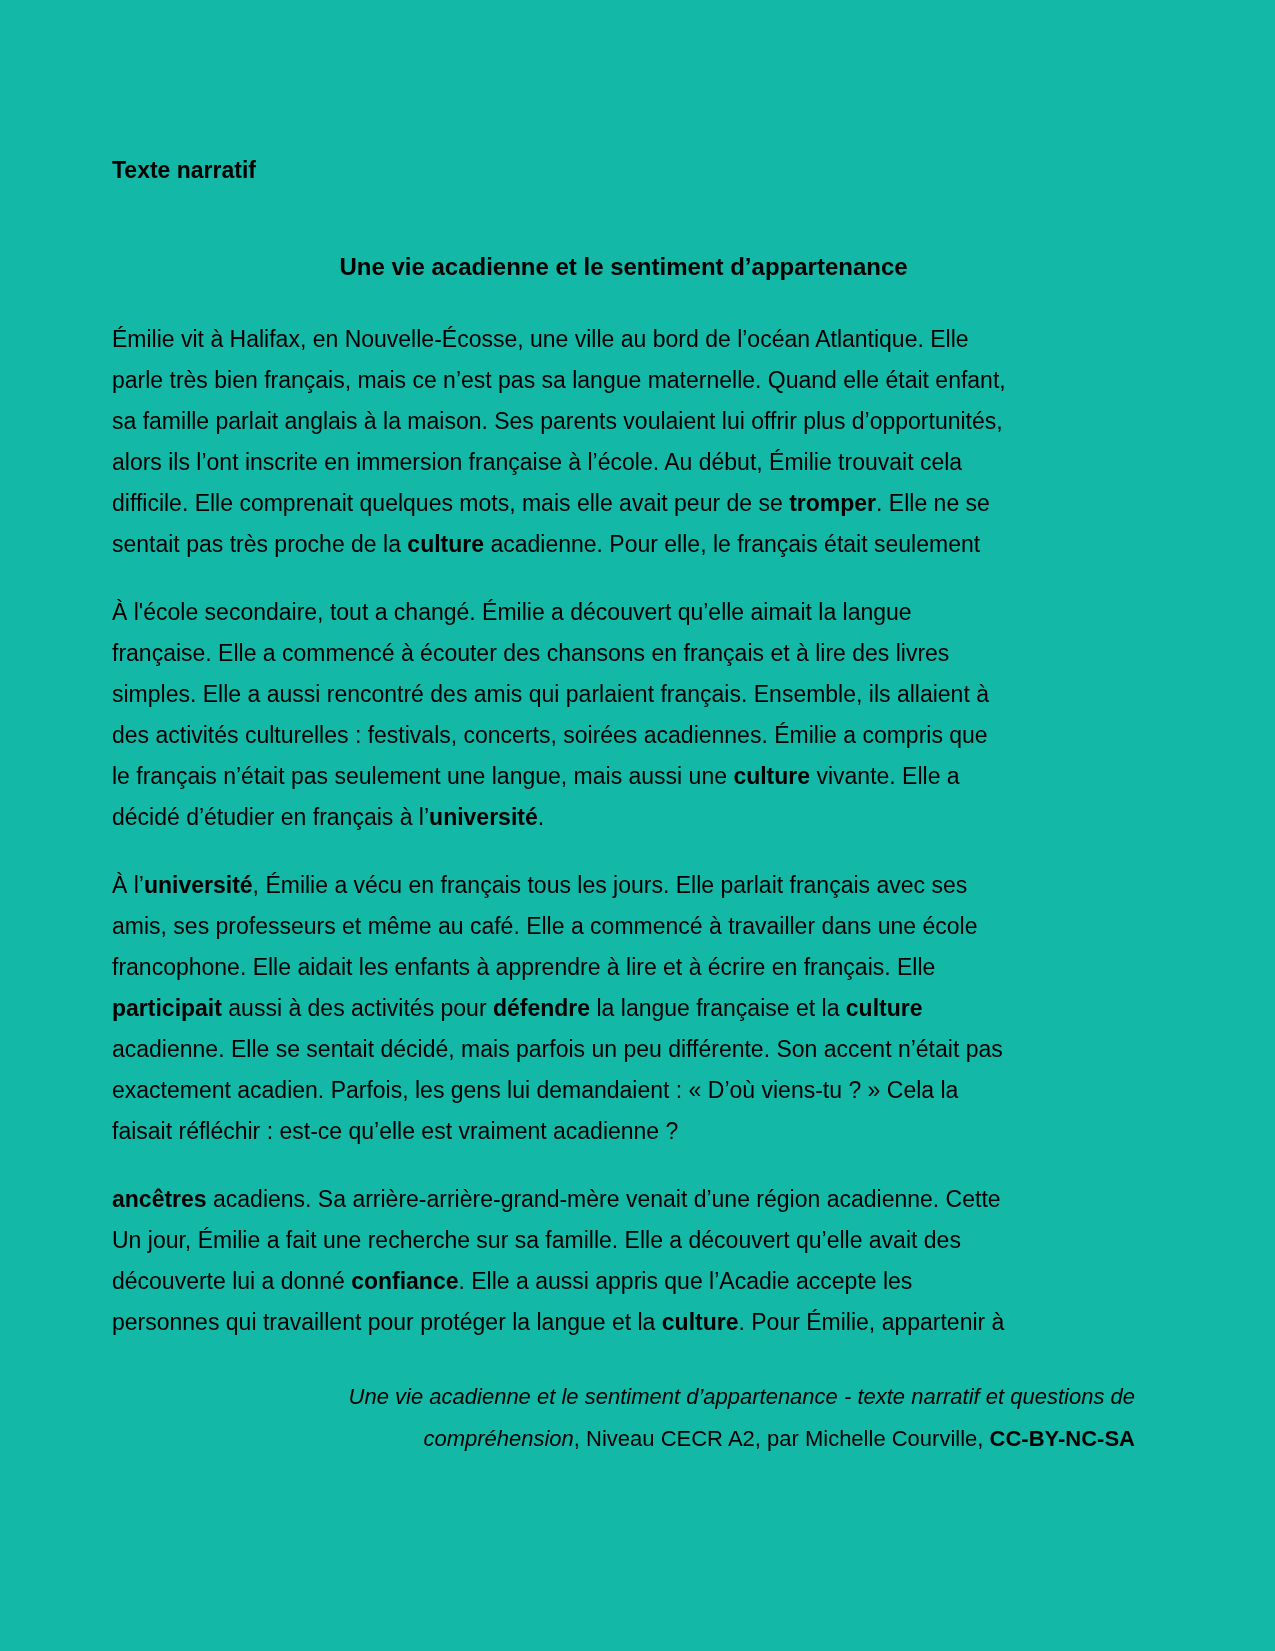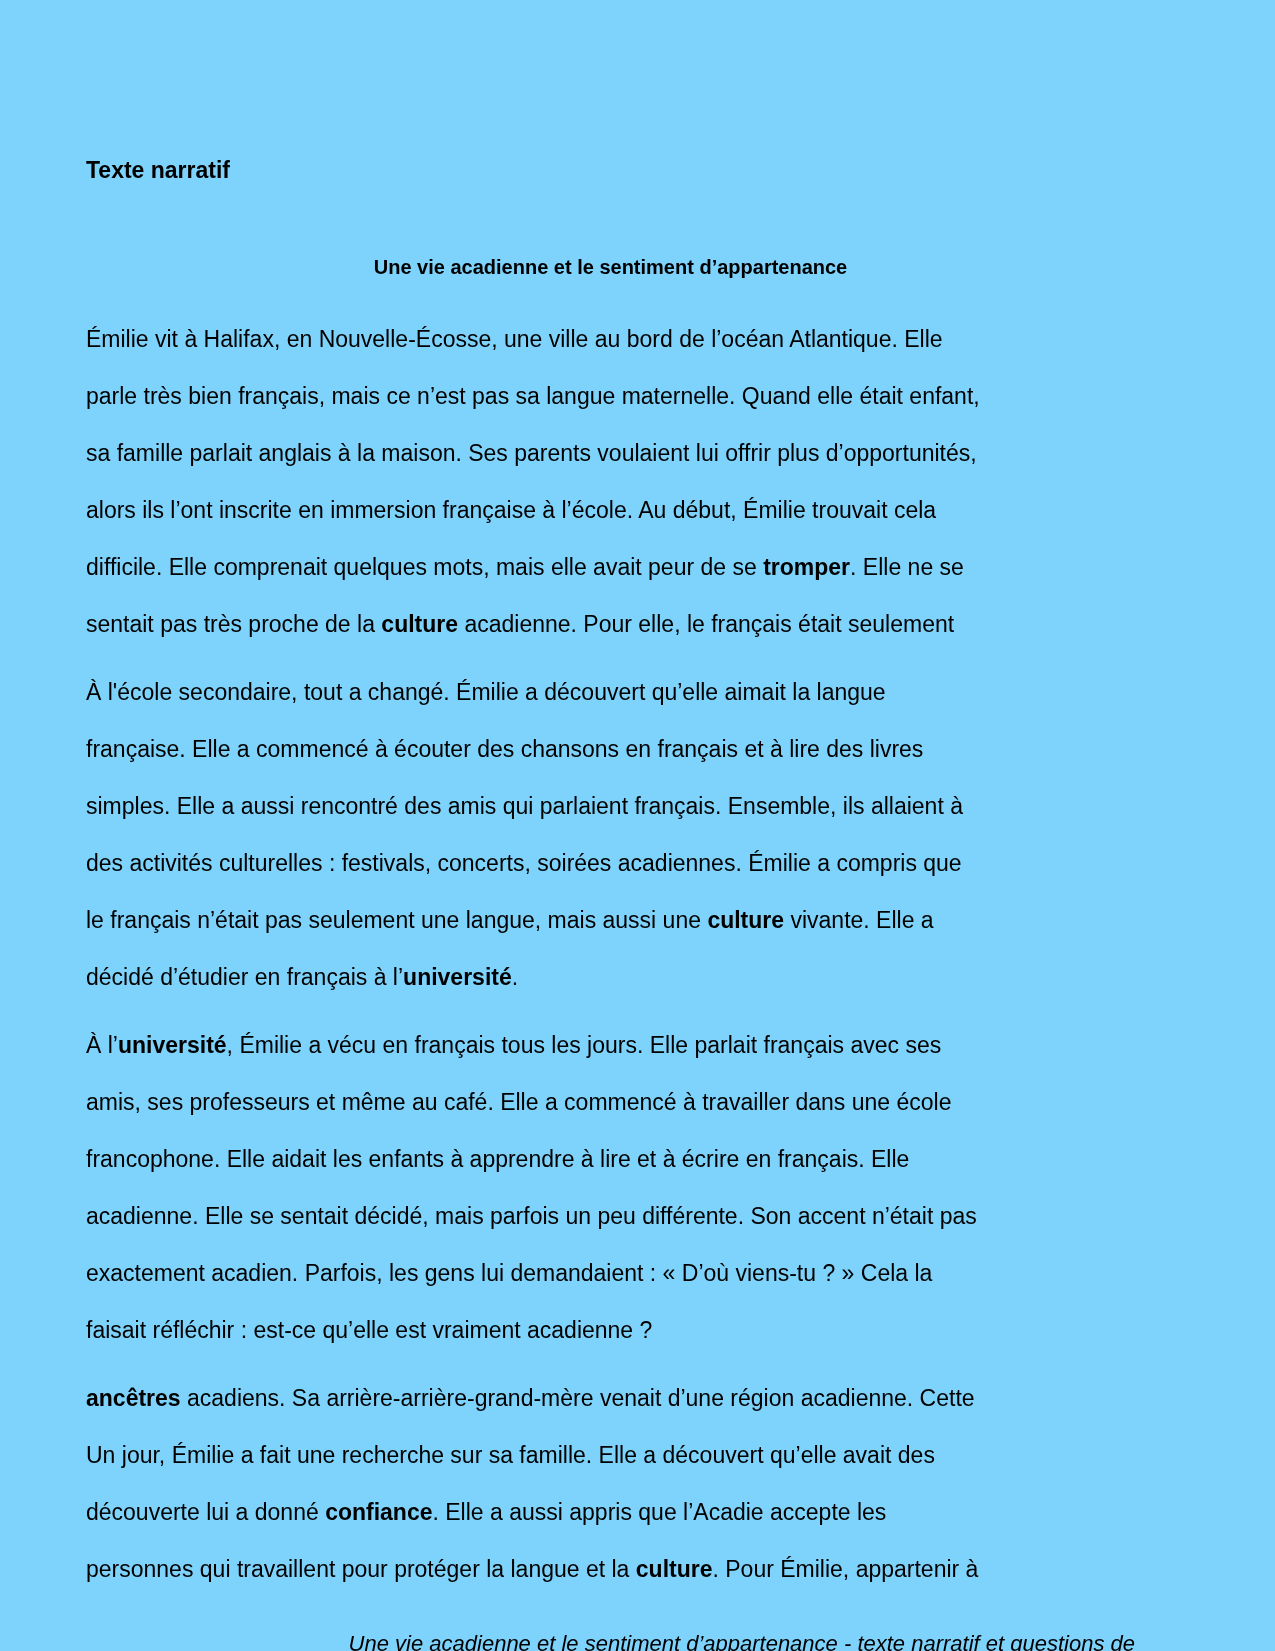--- a/index.html
+++ b/index.html
@@ -5,25 +5,25 @@
   html, body {
     margin: 0;
     padding: 0;
     background: #ffffff;
   }
   .page {
     position: relative;
     width: 1275px;
     height: 1651px;
     margin: 0 auto;
-    background: #7dd3fc;
+    background: #14b8a6;
     color: #000000;
     font-family: "Liberation Sans", "DejaVu Sans", sans-serif;
     box-sizing: border-box;
-    padding: 150px 140px 0 86px;
+    padding: 150px 140px 0 112px;
     overflow: hidden;
   }
   .doc-label {
     font-size: 23px;
     font-weight: 700;
     line-height: 40px;
   }
   .meta-row {
     margin-top: 38px;
     font-size: 23px;
@@ -33,37 +33,36 @@
   .meta-left {
     display: inline-block;
     width: 430px;
   }
   .meta-right {
     display: inline-block;
   }
   .doc-title {
     margin-top: 57px;
     text-align: center;
-    font-size: 20px;
+    font-size: 24px;
     font-weight: 700;
     line-height: 40px;
   }
   .doc-body {
     margin-top: 32px;
   }
   .para {
     font-size: 23px;
     line-height: 41px;
   }
   .para + .para {
     margin-top: 27px;
   }
   .line {
     white-space: nowrap;
-    margin-top: 16px;
   }
   .footer {
     margin-top: 33px;
     text-align: right;
     font-size: 22px;
     line-height: 42px;
   }
   .footer .line {
     white-space: nowrap;
   }
@@ -91,20 +90,21 @@
         <div class="line"><span>française. Elle a commencé à écouter des chansons en français et à lire des livres</span></div>
         <div class="line"><span>simples. Elle a aussi rencontré des amis qui parlaient français. Ensemble, ils allaient à</span></div>
         <div class="line"><span>des activités culturelles : festivals, concerts, soirées acadiennes. Émilie a compris que</span></div>
         <div class="line"><span>le français n’était pas seulement une langue, mais aussi une </span><span style="font-weight: 700;">culture</span><span> vivante. Elle a</span></div>
         <div class="line"><span>décidé d’étudier en français à l’</span><span style="font-weight: 700;">université</span><span>.</span></div>
       </div>
       <div class="para">
         <div class="line"><span>À l’</span><span style="font-weight: 700;">université</span><span>, Émilie a vécu en français tous les jours. Elle parlait français avec ses</span></div>
         <div class="line"><span>amis, ses professeurs et même au café. Elle a commencé à travailler dans une école</span></div>
         <div class="line"><span>francophone. Elle aidait les enfants à apprendre à lire et à écrire en français. Elle</span></div>
+        <div class="line"><span style="font-weight: 700;">participait</span><span> aussi à des activités pour </span><span style="font-weight: 700;">défendre</span><span> la langue française et la </span><span style="font-weight: 700;">culture</span></div>
         <div class="line"><span>acadienne. Elle se sentait décidé, mais parfois un peu différente. Son </span><span style="font-weight: 400; text-align: center;">accent</span><span> n’était pas</span></div>
         <div class="line"><span>exactement acadien. Parfois, les gens lui demandaient : « D’où viens-tu ? » Cela la</span></div>
         <div class="line"><span>faisait réfléchir : est-ce qu’elle est vraiment acadienne ?</span></div>
       </div>
       <div class="para">
         <div class="line"><span style="font-weight: 700;">ancêtres</span><span> acadiens. Sa arrière-arrière-grand-mère venait d’une région acadienne. Cette</span></div>
         <div class="line"><span>Un jour, Émilie a fait une recherche sur sa famille. Elle a découvert qu’elle avait des</span></div>
         <div class="line"><span>découverte lui a donné </span><span style="font-weight: 700;">confiance</span><span>. Elle a aussi appris que l’Acadie accepte les</span></div>
         <div class="line"><span>personnes qui travaillent pour protéger la langue et la </span><span style="font-weight: 700;">culture</span><span>. Pour Émilie, appartenir à</span></div>
       </div>

